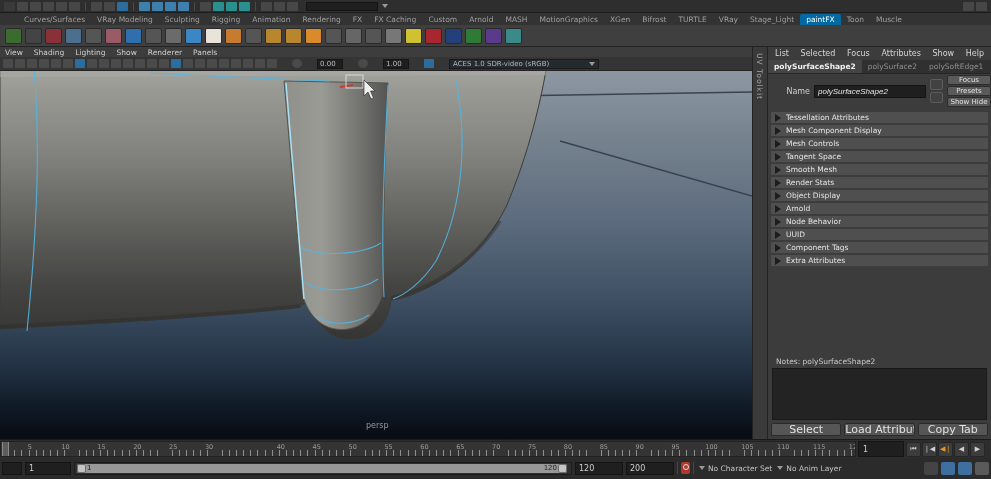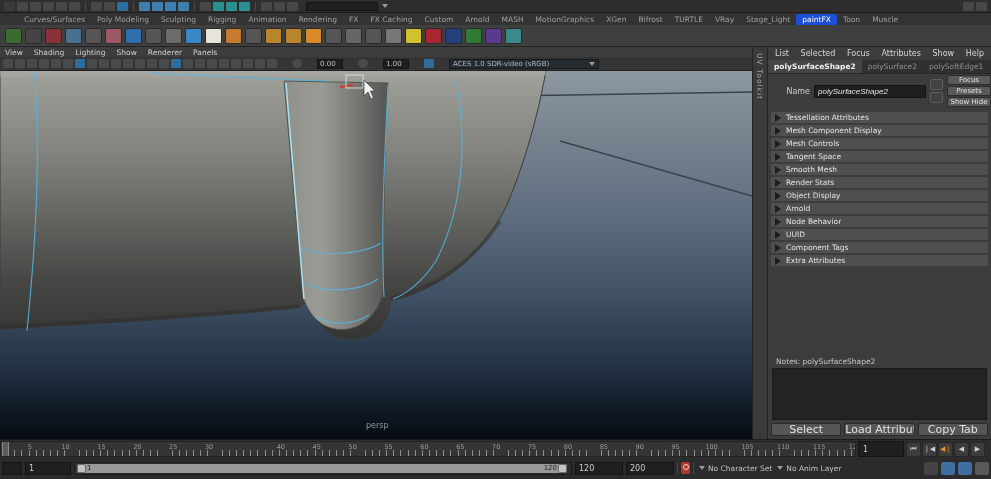--- a/index.html
+++ b/index.html
@@ -8,21 +8,21 @@
 
   
   #status-line { height:13px; background:#2e2e2e; border-bottom:1px solid #1c1c1c; display:flex; align-items:center; gap:2px; padding:0 4px; }
   .s-icon { width:11px; height:9px; border-radius:1px; background:#3d3d3d; flex:0 0 auto; }
   .s-div { width:1px; height:9px; background:#4a4a4a; margin:0 3px; flex:0 0 auto; }
   #quick-field { width:72px; height:9px; background:#1f1f1f; border:1px solid #141414; margin-left:6px; color:#bbb; font-size:7px; padding:0 2px; }
   .dd-arrow { width:0; height:0; border-left:3px solid transparent; border-right:3px solid transparent; border-top:4px solid #9a9a9a; margin-left:2px; }
 
   #shelf-tabs { height:12px; background:#333333; display:flex; align-items:flex-end; padding-left:18px; overflow:hidden; }
   .shelf-tab { font-size:7.5px; color:#9f9f9f; padding:1px 6px; white-space:nowrap; }
-  .shelf-tab.active { color:#ffffff; background:#1d4ed8; border-radius:2px 2px 0 0; }
+  .shelf-tab.active { color:#ffffff; background:#0369a1; border-radius:2px 2px 0 0; }
 
   #shelf-icons { height:22px; background:#3f3f3f; border-bottom:1px solid #232323; display:flex; align-items:center; gap:3px; padding:0 5px; overflow:hidden; }
   .chip { width:17px; height:16px; border-radius:2px; border:1px solid #2a2a2a; flex:0 0 auto; }
 
   
   #main { display:flex; height:392px; }
 
   #viewport { width:752px; display:flex; flex-direction:column; background:#000; }
   #vp-menu { height:10px; background:#3d3d3d; display:flex; gap:11px; align-items:center; padding:0 5px; font-size:7.5px; color:#cfcfcf; }
   #vp-toolbar { height:14px; background:#353535; border-bottom:1px solid #222; display:flex; align-items:center; gap:15px; padding:0 3px; }
@@ -114,21 +114,21 @@
   <span class="dd-arrow"></span>
   <span style="flex:1"></span>
   <span id="status-right-icons" style="display:flex;gap:2px;align-items:center;">
       <span class="s-icon" style="background: rgb(71, 71, 71);"></span>
       <span class="s-icon" style="background: rgb(71, 71, 71);"></span>
     </span>
 </div>
 
 <div id="shelf-tabs">
     <span class="shelf-tab">Curves/Surfaces</span>
-    <span class="shelf-tab">Poly Modeling</span>
+    <span class="shelf-tab">VRay Modeling</span>
     <span class="shelf-tab">Sculpting</span>
     <span class="shelf-tab">Rigging</span>
     <span class="shelf-tab">Animation</span>
     <span class="shelf-tab">Rendering</span>
     <span class="shelf-tab">FX</span>
     <span class="shelf-tab">FX Caching</span>
     <span class="shelf-tab">Custom</span>
     <span class="shelf-tab">Arnold</span>
     <span class="shelf-tab">MASH</span>
     <span class="shelf-tab">MotionGraphics</span>

